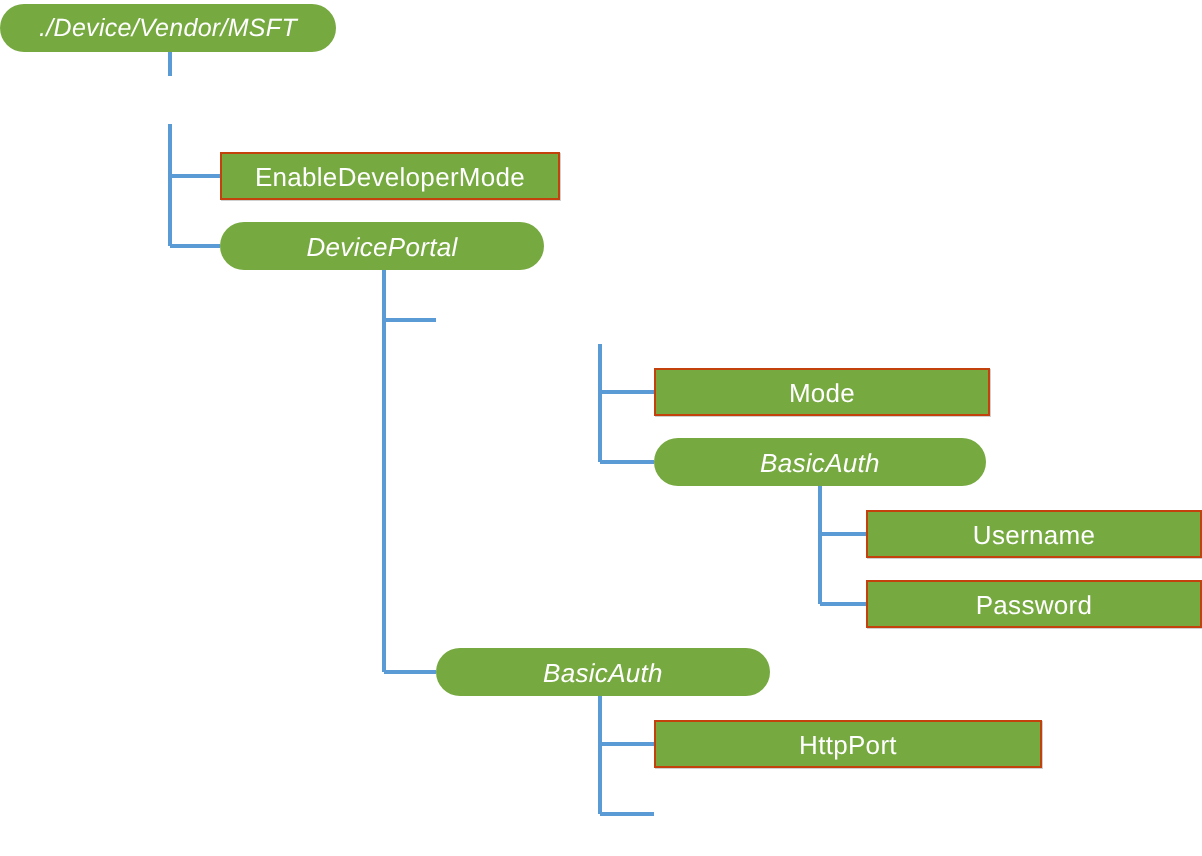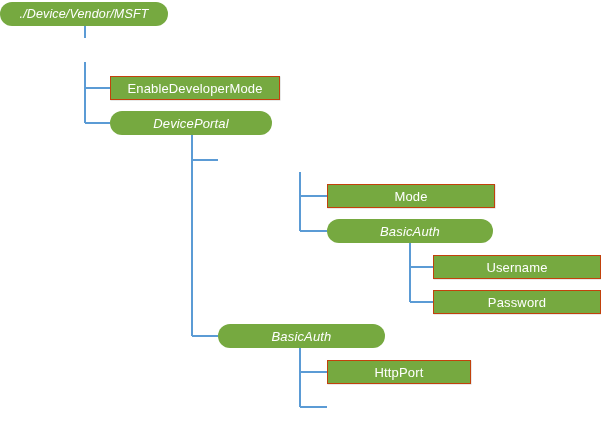--- a/index.html
+++ b/index.html
@@ -99,16 +99,16 @@
   <div class="node rect" style="left:327px; top:184px; width:168px; height:24px;text-align:right;">Mode</div>
 
   <div class="node pill" style="left:327px; top:219px; width:166px; height:24px;">BasicAuth</div>
 
   <div class="node rect" style="left:433px; top:255px; width:168px; height:24px;">Username</div>
 
   <div class="node rect" style="left:433px; top:290px; width:168px; height:24px;">Password</div>
 
   <div class="node pill" style="left:218px; top:324px; width:167px; height:24px;">BasicAuth</div>
 
-  <div class="node rect" style="left:327px; top:360px; width:144px; height:24px;">HttpPort</div>
+  <div class="node rect" style="left:327px; top:360px; width:194px; height:24px;">HttpPort</div>
 
 
 </div>
 
 </body></html>

